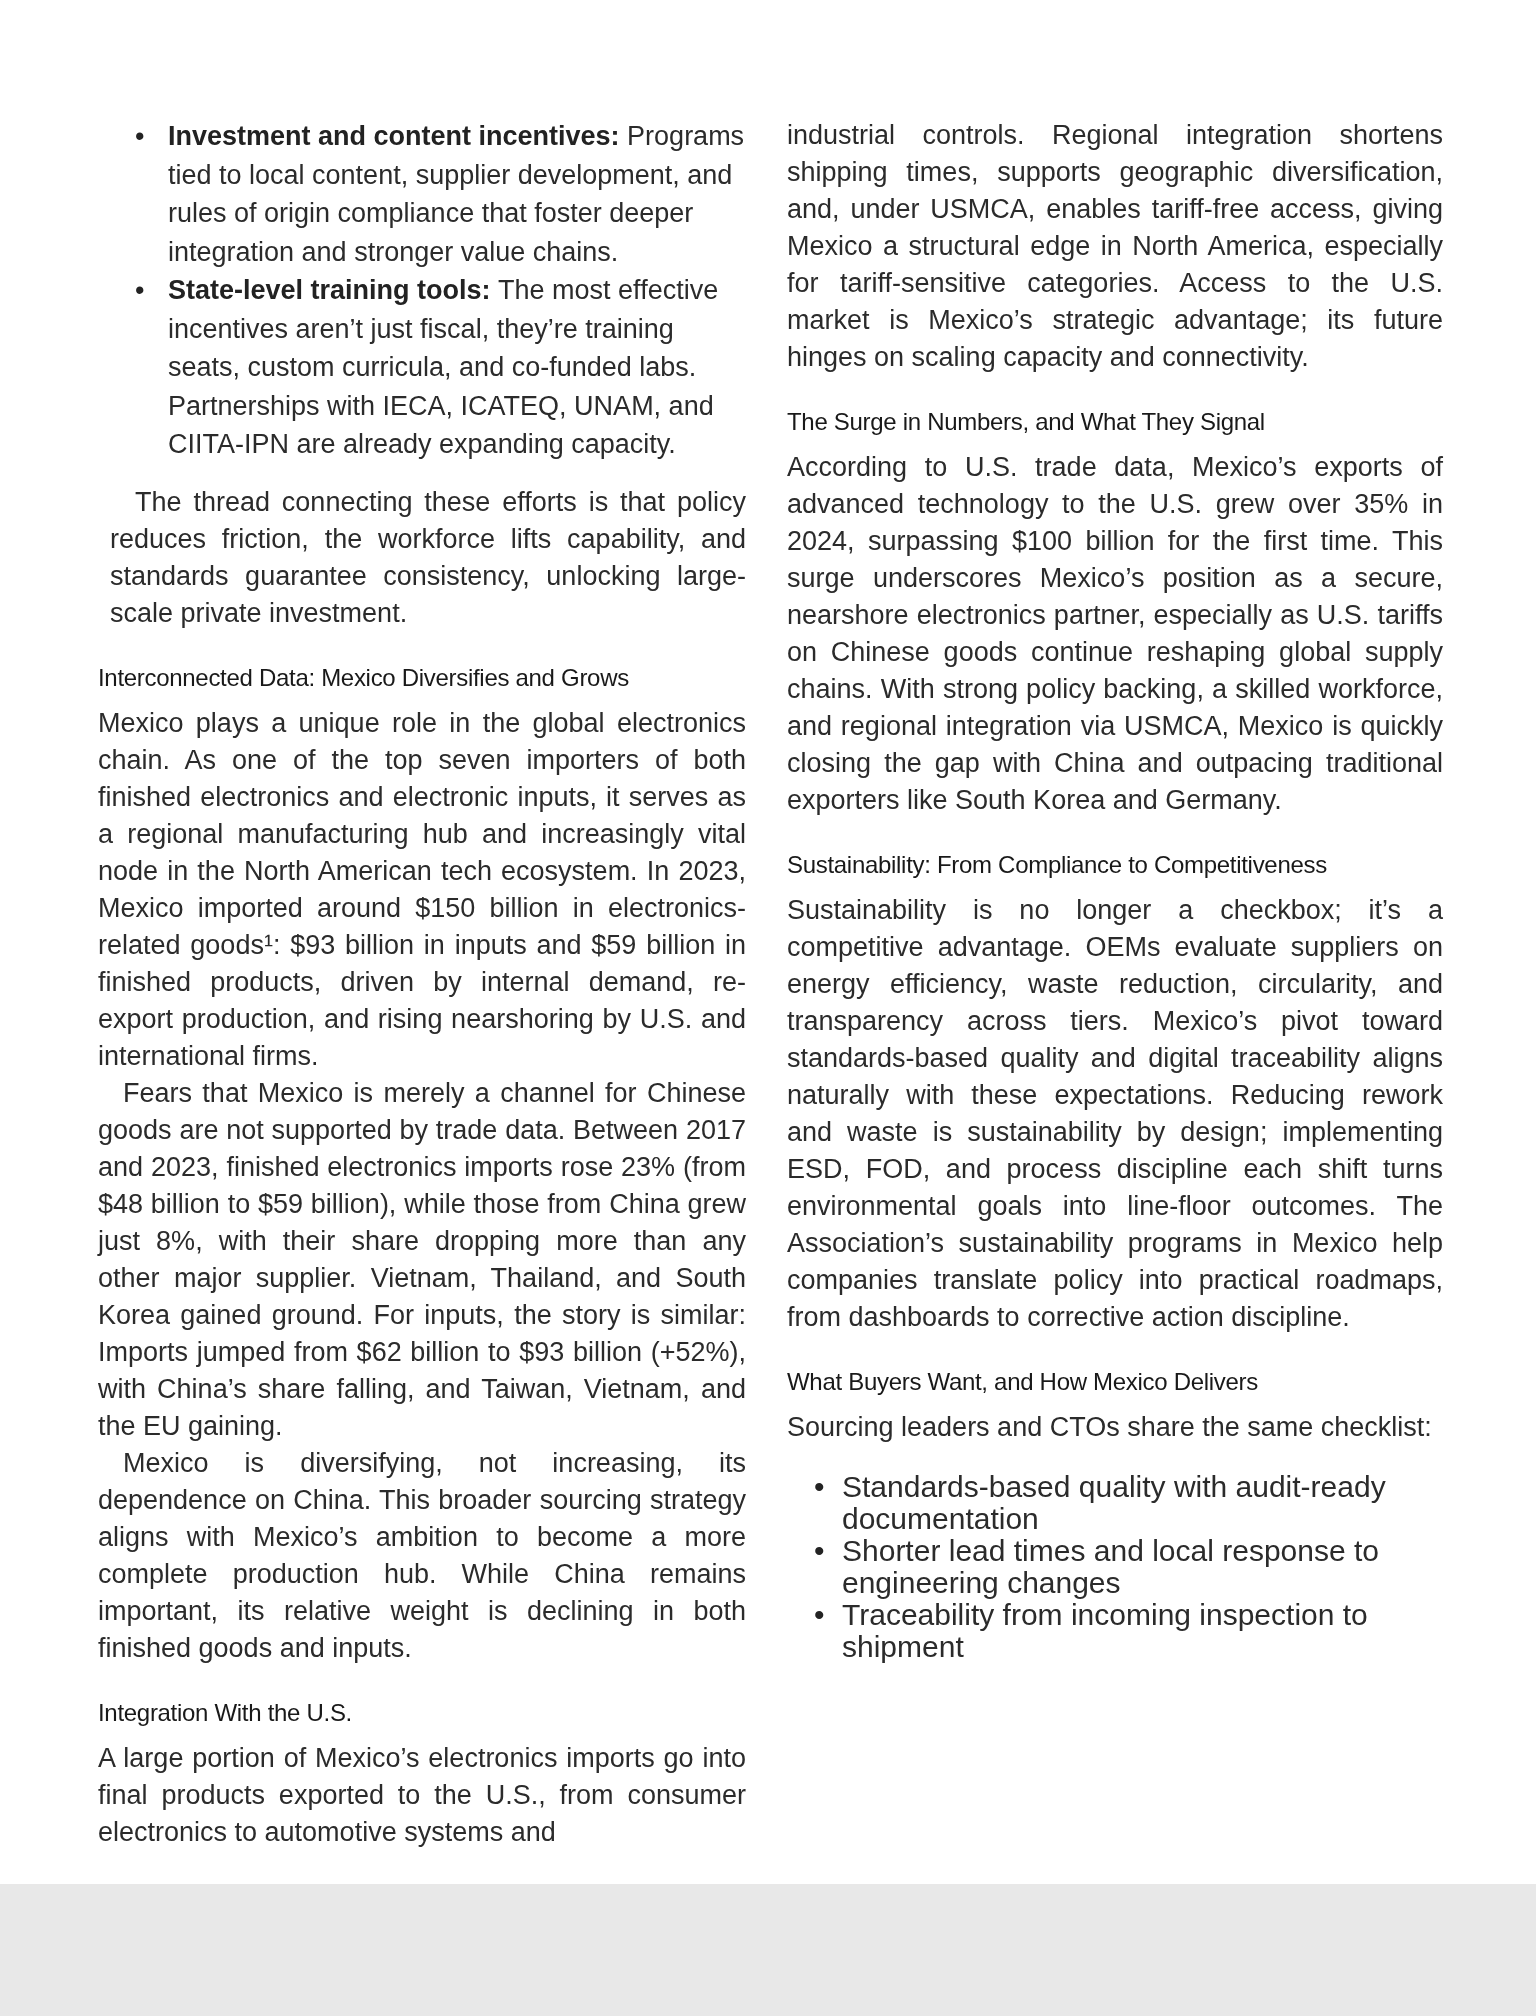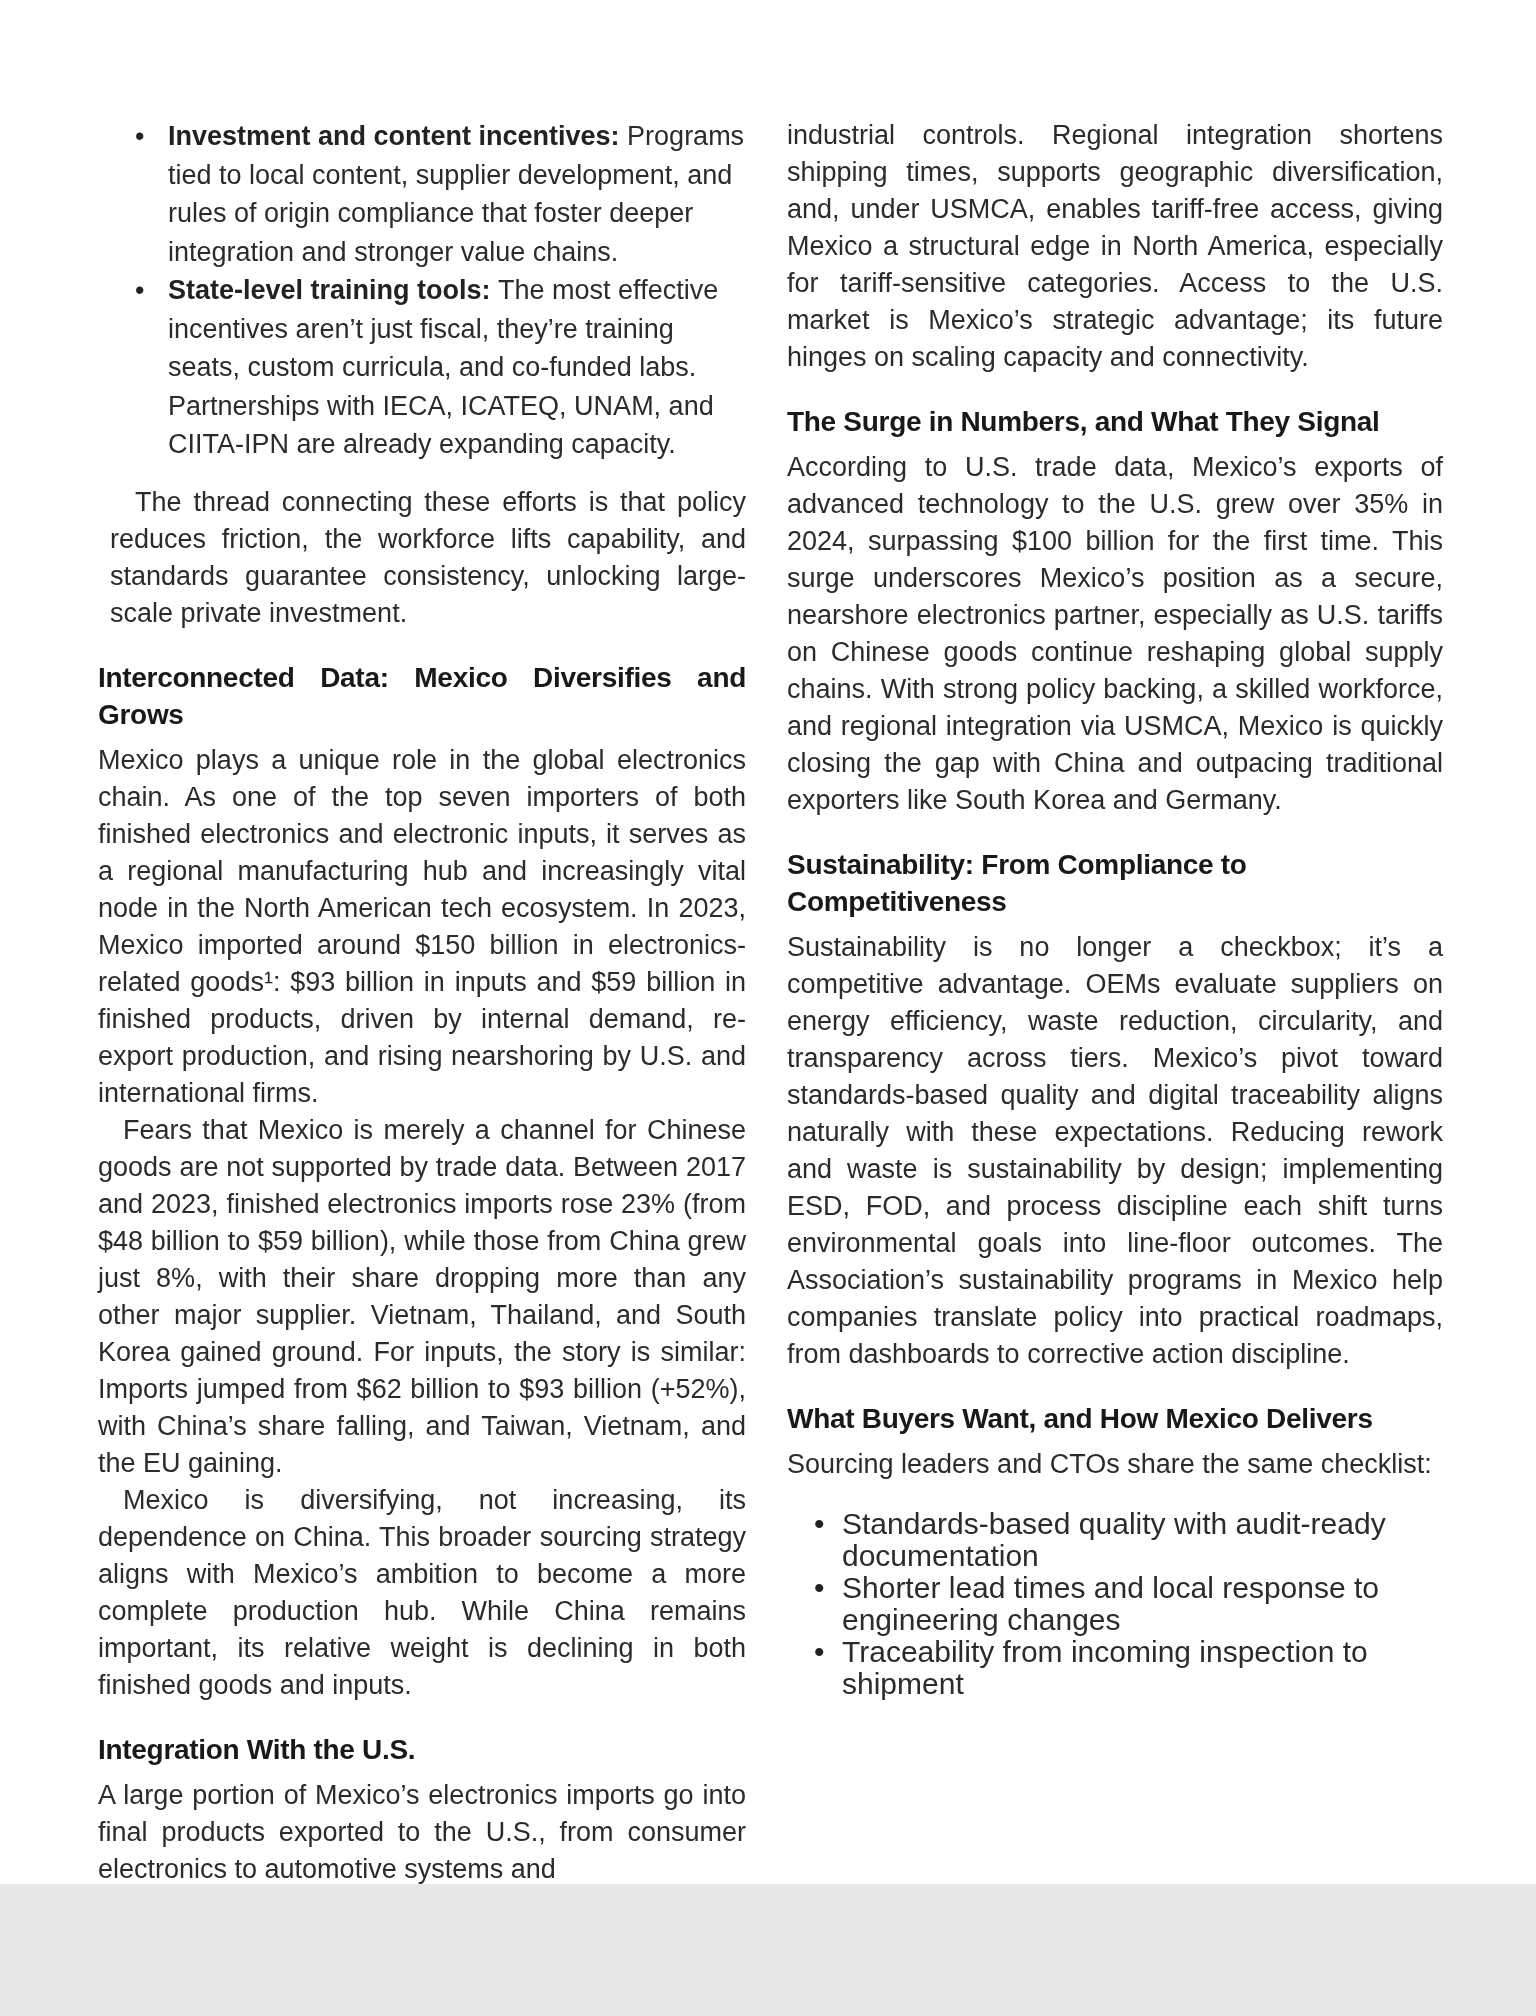--- a/index.html
+++ b/index.html
@@ -16,22 +16,22 @@
   .col-left{left:98px;width:648px;}
   .col-right{left:787px;width:656px;}
 
   p{margin:0;font-size:27px;line-height:37px;text-align:justify;}
   p.indent{text-indent:25px;}
   p.thread{margin-top:20px;margin-left:12px;}
   p.intro{text-align:left;}
 
   h2{
     margin:27px 0 9px 0;
-    font-size:28px;line-height:37px;
-    font-weight:bold;color:#191919;
+    font-size:24px;line-height:37px;
+    font-weight:normal;color:#191919;
     letter-spacing:-0.3px;
     text-align:left;
   }
   h2.justify{text-align:justify;}
 
   ul{list-style:none;margin:0;padding:0;}
   ul.bullets-left{padding-left:70px;}
   ul.bullets-left li{
     position:relative;
     font-size:27px;line-height:38.5px;

